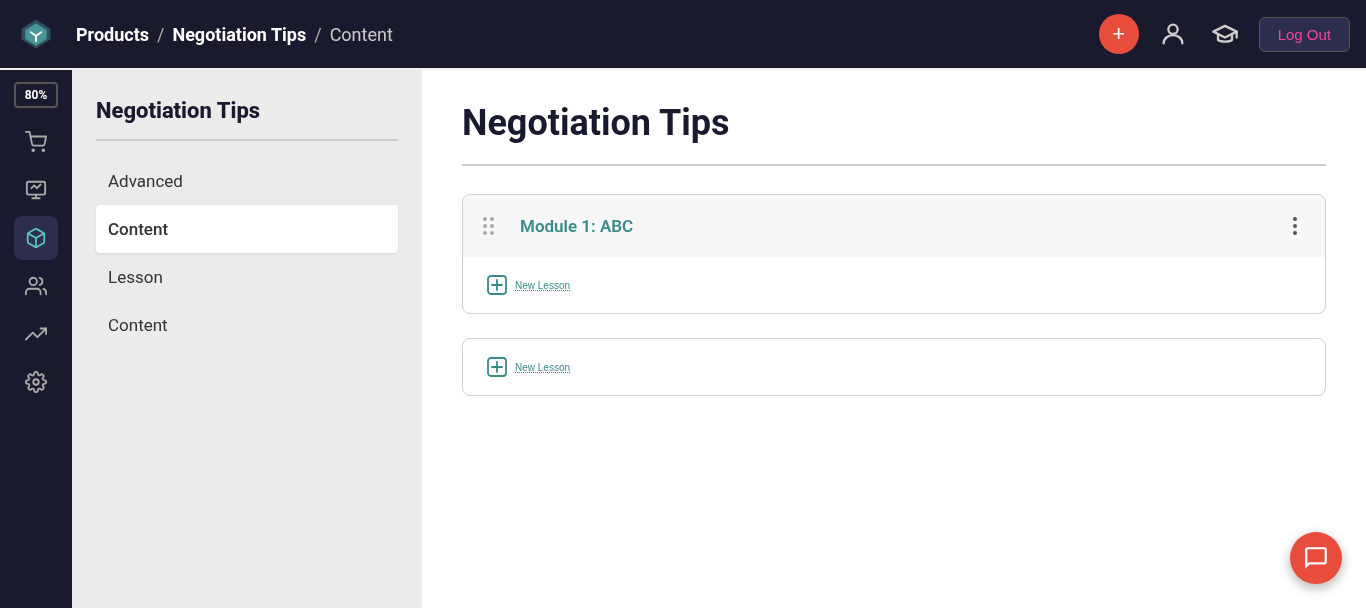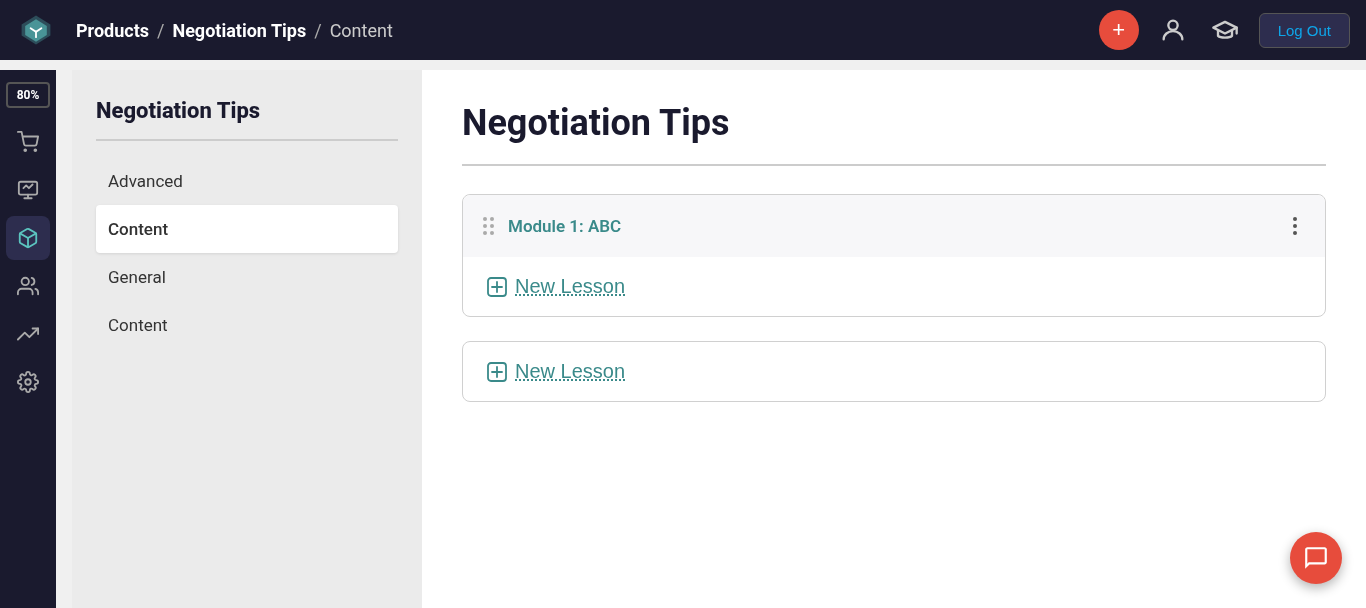--- a/index.html
+++ b/index.html
@@ -1,21 +1,21 @@
 <!DOCTYPE html>
 <html><head>
   <meta charset="utf-8">
   <style>
     * { box-sizing: border-box; margin: 0; padding: 0; }
     body { font-family: -apple-system, BlinkMacSystemFont, 'Segoe UI', Roboto, sans-serif; background: #f0f0f0; height: 608px; overflow: hidden; }
 
     
     .topnav {
       background: #1a1a2e;
-      height: 60px;
+      height: 68px;
       display: flex;
       align-items: center;
       padding: 0 16px;
       gap: 12px;
       position: fixed;
       top: 0; left: 0; right: 0;
       z-index: 100;
     }
     .topnav-logo {
       width: 40px; height: 40px;
@@ -49,33 +49,33 @@
     .btn-icon {
       background: transparent; border: none;
       color: #cccccc; cursor: pointer;
       width: 36px; height: 36px;
       display: flex; align-items: center; justify-content: center;
     }
     .btn-icon svg { width: 28px; height: 28px; }
     .btn-logout {
       background: #2d2d4e;
       border: 1px solid #555;
-      color: #0ea5e9;
+      color: #ec4899;
       padding: 8px 18px;
       border-radius: 6px;
       cursor: pointer;
       font-size: 15px;
       font-weight: 500;
     }
 
     
     .left-sidebar {
       position: fixed;
       top: 70px; left: 0; bottom: 0;
-      width: 56px;
+      width: 72px;
       background: #1a1a2e;
       display: flex; flex-direction: column;
       align-items: center;
       padding-top: 12px;
       gap: 4px;
       z-index: 99;
     }
     .progress-badge {
       background: #1a1a2e;
       border: 2px solid #555;
@@ -153,20 +153,21 @@
       border-radius: 8px;
       margin-bottom: 24px;
       background: #ffffff;
     }
     .module-header {
       display: flex;
       align-items: center;
       padding: 18px 20px;
       background: #f7f7f9;
       border-radius: 8px 8px 0 0;
+      gap: 12px;
     }
     .module-drag-handle {
       display: flex; flex-direction: column; gap: 3px;
       margin-right: 14px;
       cursor: grab;
     }
     .drag-dot-row {
       display: flex; gap: 3px;
     }
     .drag-dot {
@@ -192,21 +193,21 @@
       background: #555;
       border-radius: 50%;
     }
     .module-body {
       padding: 18px 24px;
     }
     .new-lesson-btn {
       display: flex; align-items: center; gap: 8px;
       background: transparent; border: none;
       color: #3a8a8a;
-      font-size: 20px;
+      font-size: 10px;
       cursor: pointer;
       text-decoration: underline;
       text-decoration-style: dotted;
     }
     .plus-square {
       width: 20px; height: 20px;
       display: flex; align-items: center; justify-content: center;
     }
 
     
@@ -312,21 +313,21 @@
   </div>
 </aside>
 
 <div class="main-layout">
 
   <nav class="left-nav">
     <div class="left-nav-title">Negotiation Tips</div>
     <ul class="left-nav-items">
       <li class="left-nav-item">Advanced</li>
       <li class="left-nav-item active">Content</li>
-      <li class="left-nav-item">General</li>
+      <li class="left-nav-item">Lesson</li>
       <li class="left-nav-item">Content</li>
     </ul>
   </nav>
 
   <main class="content-area">
     <h1 class="content-title">Negotiation Tips</h1>
 
     <div class="module-card">
       <div class="module-header">
         <div class="module-drag-handle">

